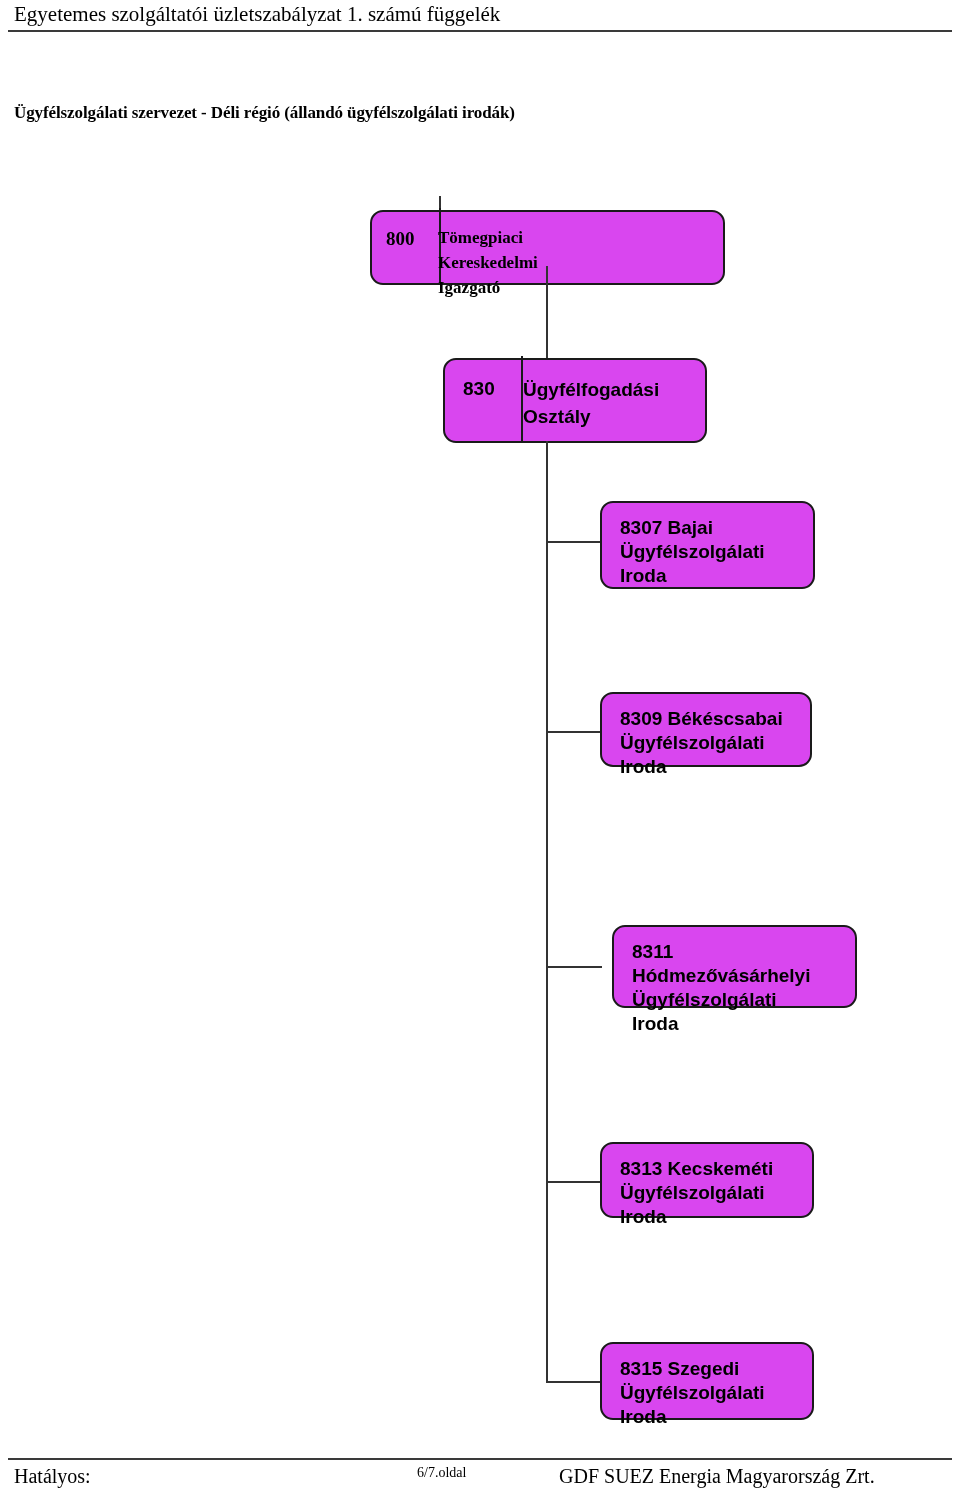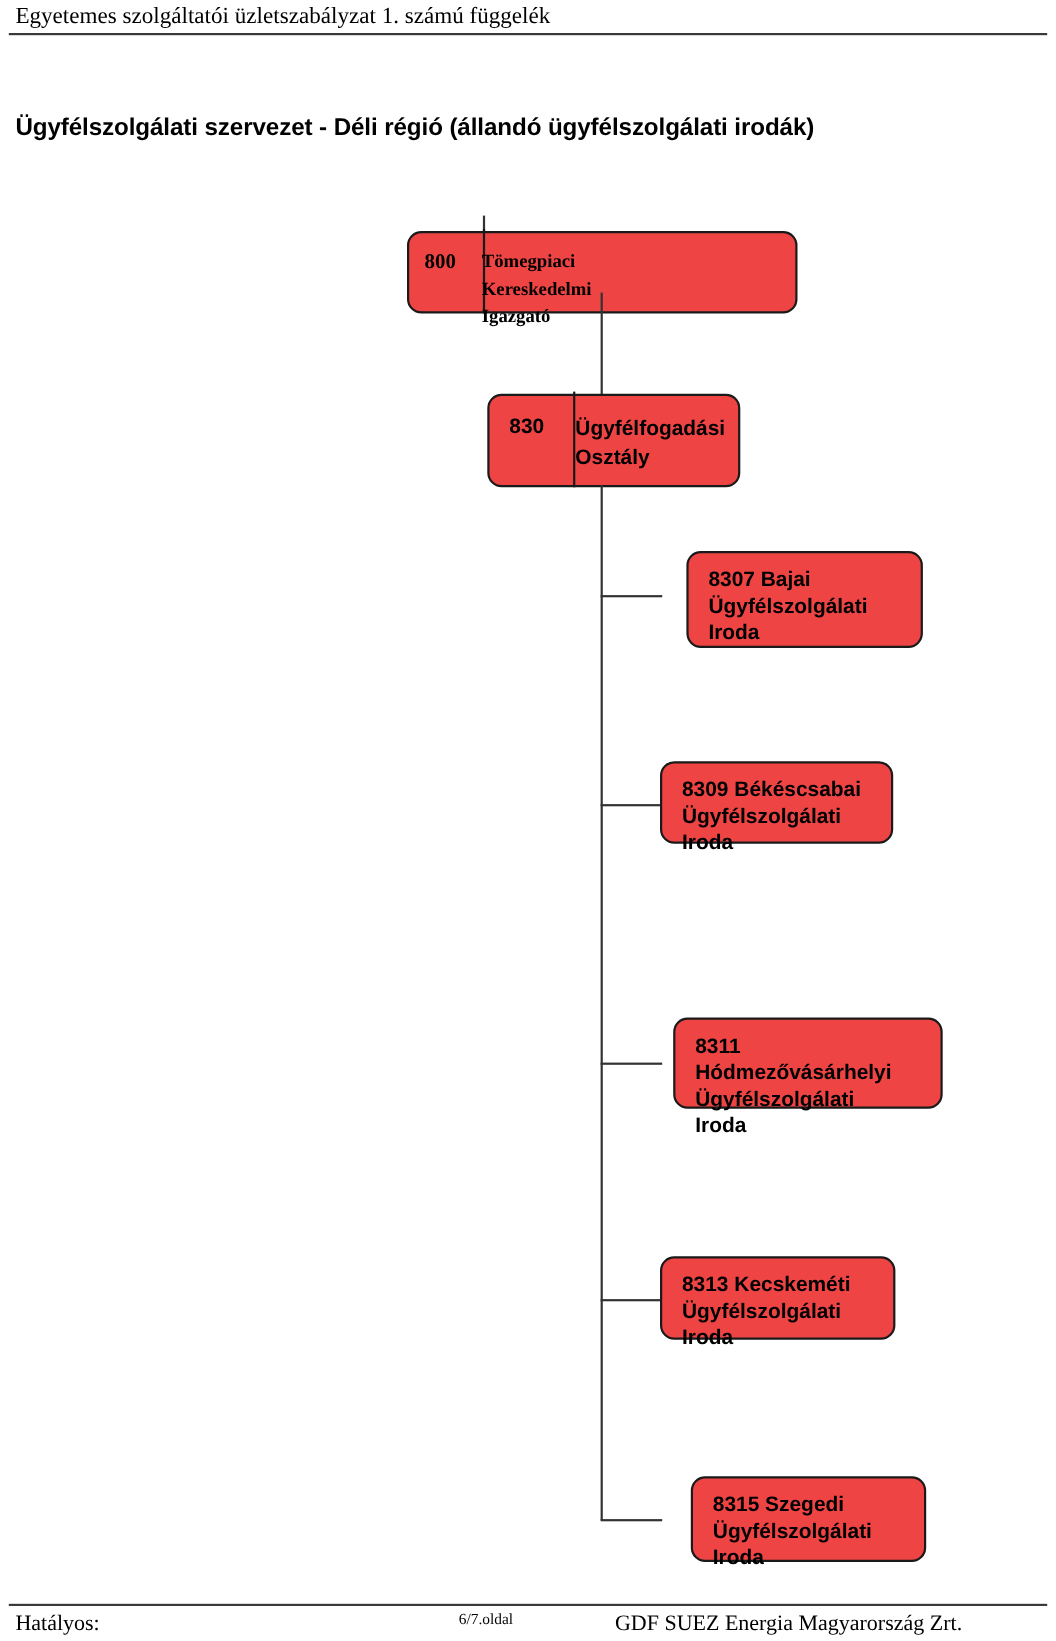--- a/index.html
+++ b/index.html
@@ -41,25 +41,25 @@
     height: 0;
     border-top: 2px solid #3a3a3a;
   }
 
   
   #chart-title {
     position: absolute;
     left: 14px;
     top: 103px;
     width: 930px;
-    font-size: 22px;
+    font-size: 17px;
     font-weight: bold;
     letter-spacing: -0.1px;
     white-space: nowrap;
-    font-family: Liberation Sans, sans-serif;
+    font-family: Liberation Serif, serif;
   }
 
   
   #org-chart {
     position: absolute;
     left: 0;
     top: 0;
     width: 960px;
     height: 1492px;
   }
@@ -73,21 +73,21 @@
   .conn-h {
     position: absolute;
     height: 0;
     border-top: 2px solid #333333;
   }
 
   
   .node-box {
     position: absolute;
     box-sizing: border-box;
-    background: #ef4444;
+    background: #d946ef;
     border: 2px solid #1a1a1a;
     border-radius: 13px;
   }
   .node-box .divider {
     position: absolute;
     top: -4px;
     bottom: -2px;
     width: 0;
     border-left: 2px solid #1a1a1a;
   }
@@ -206,36 +206,36 @@
   <div class="node-box node-serif" style="left:370px; top:210px; width:355px; height:75px;">
     <div class="divider" style="left:67px;"></div>
     <div class="node-code">800</div>
     <div class="node-label" style="white-space: pre-line;">Tömegpiaci
 Kereskedelmi
 Igazgató</div>
   </div>
 
   <div class="conn-v" style="left:546px; top:266px; height:102px;"></div>
 
-  <div class="node-box node-sans" style="left:443px; top:358px; width:230px; height:85px;">
+  <div class="node-box node-sans" style="left:443px; top:358px; width:264px; height:85px;">
     <div class="divider" style="left:76px;"></div>
     <div class="node-code">830</div>
     <div class="node-label" style="white-space: pre-line;">Ügyfélfogadási
 Osztály</div>
   </div>
 
   <div class="conn-v" style="left:546px; top:441px; height:941px;"></div>
 
   <div class="conn-h" style="left:546px; top:541px; width:56px;"></div>
   <div class="conn-h" style="left:546px; top:731px; width:56px;"></div>
   <div class="conn-h" style="left:546px; top:966px; width:56px;"></div>
   <div class="conn-h" style="left:546px; top:1181px; width:56px;"></div>
   <div class="conn-h" style="left:546px; top:1381px; width:56px;"></div>
 
-  <div class="node-box node-leaf" style="left:600px; top:501px; width:215px; height:88px;margin-left:24px;">
+  <div class="node-box node-leaf" style="left:600px; top:501px; width:215px; height:88px;">
     <div class="node-label">8307 Bajai
 Ügyfélszolgálati
 Iroda</div>
   </div>
 
   <div class="node-box node-leaf" style="left:600px; top:692px; width:212px; height:75px;">
     <div class="node-label">8309 Békéscsabai
 Ügyfélszolgálati
 Iroda</div>
   </div>
@@ -245,21 +245,21 @@
 Ügyfélszolgálati
 Iroda</div>
   </div>
 
   <div class="node-box node-leaf" style="left:600px; top:1142px; width:214px; height:76px;">
     <div class="node-label">8313 Kecskeméti
 Ügyfélszolgálati
 Iroda</div>
   </div>
 
-  <div class="node-box node-leaf" style="left:600px; top:1342px; width:214px; height:78px;margin-left:28px;">
+  <div class="node-box node-leaf" style="left:600px; top:1342px; width:214px; height:78px;">
     <div class="node-label">8315 Szegedi
 Ügyfélszolgálati
 Iroda</div>
   </div>
 
 </div>
 
 <div id="doc-footer">
   <div class="footer-rule"></div>
   <div class="footer-left">Hatályos:</div>

